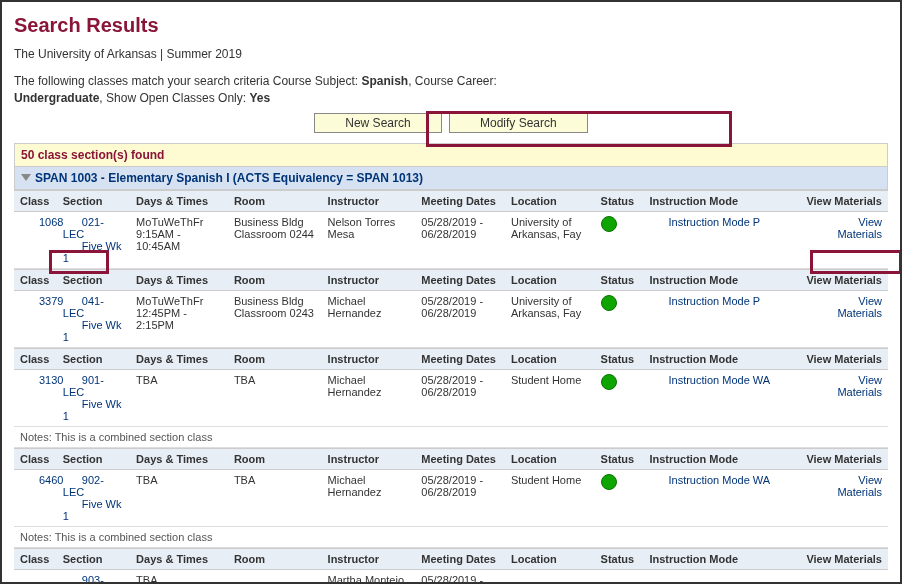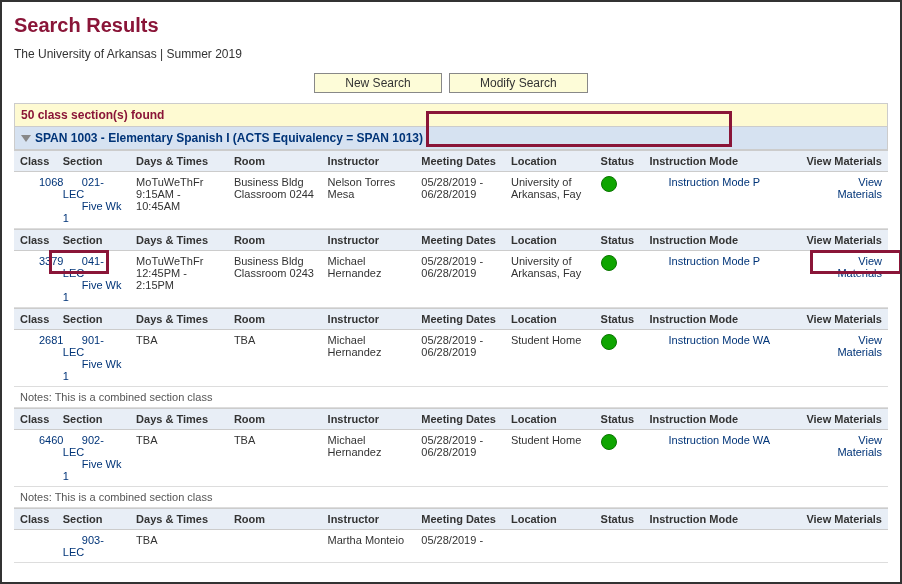--- a/index.html
+++ b/index.html
@@ -32,20 +32,24 @@
 .notes { font-size:11px; padding:4px 6px; color:#555; background:#fff; border-bottom:1px solid #ddd; }
 .status-dot { width:14px; height:14px; border-radius:50%; background:#0ea500; border:1px solid #0a7500; display:inline-block; }
 col.c-class{width:42px}col.c-section{width:72px}col.c-dt{width:96px}col.c-room{width:92px}col.c-instr{width:92px}col.c-md{width:88px}col.c-loc{width:88px}col.c-status{width:48px}col.c-im{width:140px}col.c-vm{width:100px}
 </style>
 </head>
 <body>
 
 <div class="page">
  <h1>Search Results</h1>
  <div class="subline">The University of Arkansas | Summer 2019</div>
+ <div class="criteria">
+   <span>The following classes match your search criteria Course Subject: </span><b>Spanish</b><span>,  Course Career: </span><br>
+   <b>Undergraduate</b><span>,  Show Open Classes Only: </span><b>Yes</b>
+ </div>
 
 
  <div class="buttons-row">
    <span class="btn">New Search</span>
    <span class="btn">Modify Search</span>
  </div>
 
  <div class="found-bar">50 class section(s) found</div>
  <div class="course-bar">
    <span class="disclose"></span>
@@ -153,21 +157,21 @@
             <th>Days &amp; Times</th>
             <th>Room</th>
             <th>Instructor</th>
             <th>Meeting Dates</th>
             <th>Location</th>
             <th>Status</th>
             <th>Instruction Mode</th>
             <th class="vm">View Materials</th>
           </tr>
           <tr>
-            <td><span class="link">2681</span></td>
+            <td><span class="link">3130</span></td>
             <td><span class="link">901-LEC</span><br><span class="link">Five Wk 1</span></td>
             <td>TBA</td>
             <td>TBA</td>
             <td>Michael Hernandez</td>
             <td>05/28/2019 - 06/28/2019</td>
             <td>Student Home</td>
             <td><span class="status-dot"></span></td>
             <td><span class="link">Instruction Mode WA</span></td>
             <td class="vm"><span class="link">View Materials</span></td>
           </tr>

